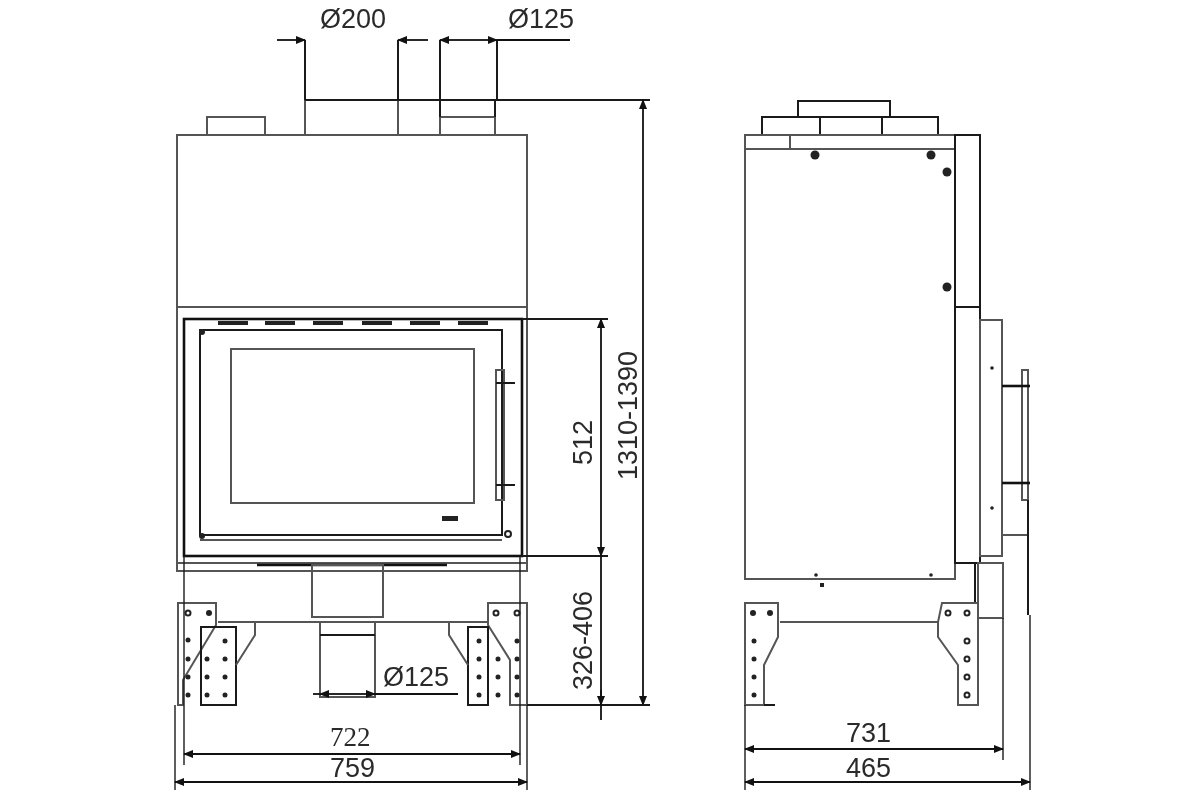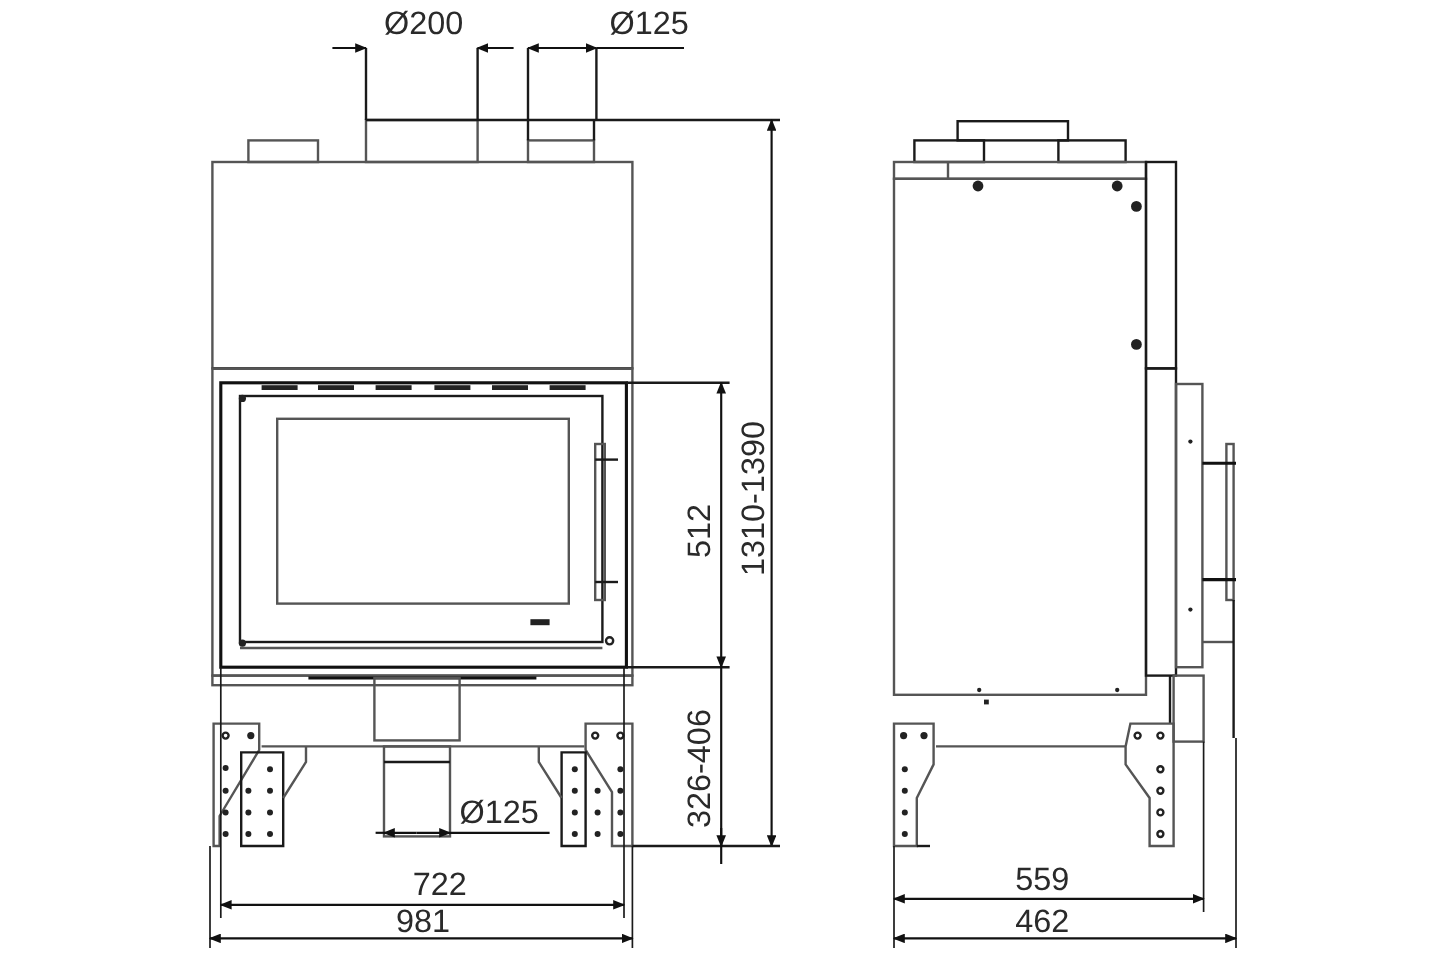--- a/index.html
+++ b/index.html
@@ -209,17 +209,17 @@
     <line x1="885" y1="782" x2="1030" y2="782" class="dim" marker-end="url(#ah)"></line>
   </g>
 </svg>
 
 <span class="lbl" style="left:320px;top:6px;">Ø200</span>
 <span class="lbl" style="left:508px;top:6px;">Ø125</span>
 <span class="lbl" style="left:383px;top:664px;">Ø125</span>
 <span class="lbl vert" style="left:570px;top:465px;">512</span>
 <span class="lbl vert" style="left:615px;top:480px;">1310-1390</span>
 <span class="lbl vert" style="left:570px;top:690px;">326-406</span>
-<span class="lbl" style="left:344px;top:724px;">722</span>
-<span class="lbl" style="left:330px;top:755px;">981</span>
-<span class="lbl" style="left:846px;top:720px;">559</span>
-<span class="lbl" style="left:846px;top:755px;">462</span>
+<span class="lbl" style="left:330px;top:724px;font-family:Liberation Serif, serif;">722</span>
+<span class="lbl" style="left:330px;top:755px;">759</span>
+<span class="lbl" style="left:846px;top:720px;">731</span>
+<span class="lbl" style="left:846px;top:755px;">465</span>
 </div>
 
 </body></html>

